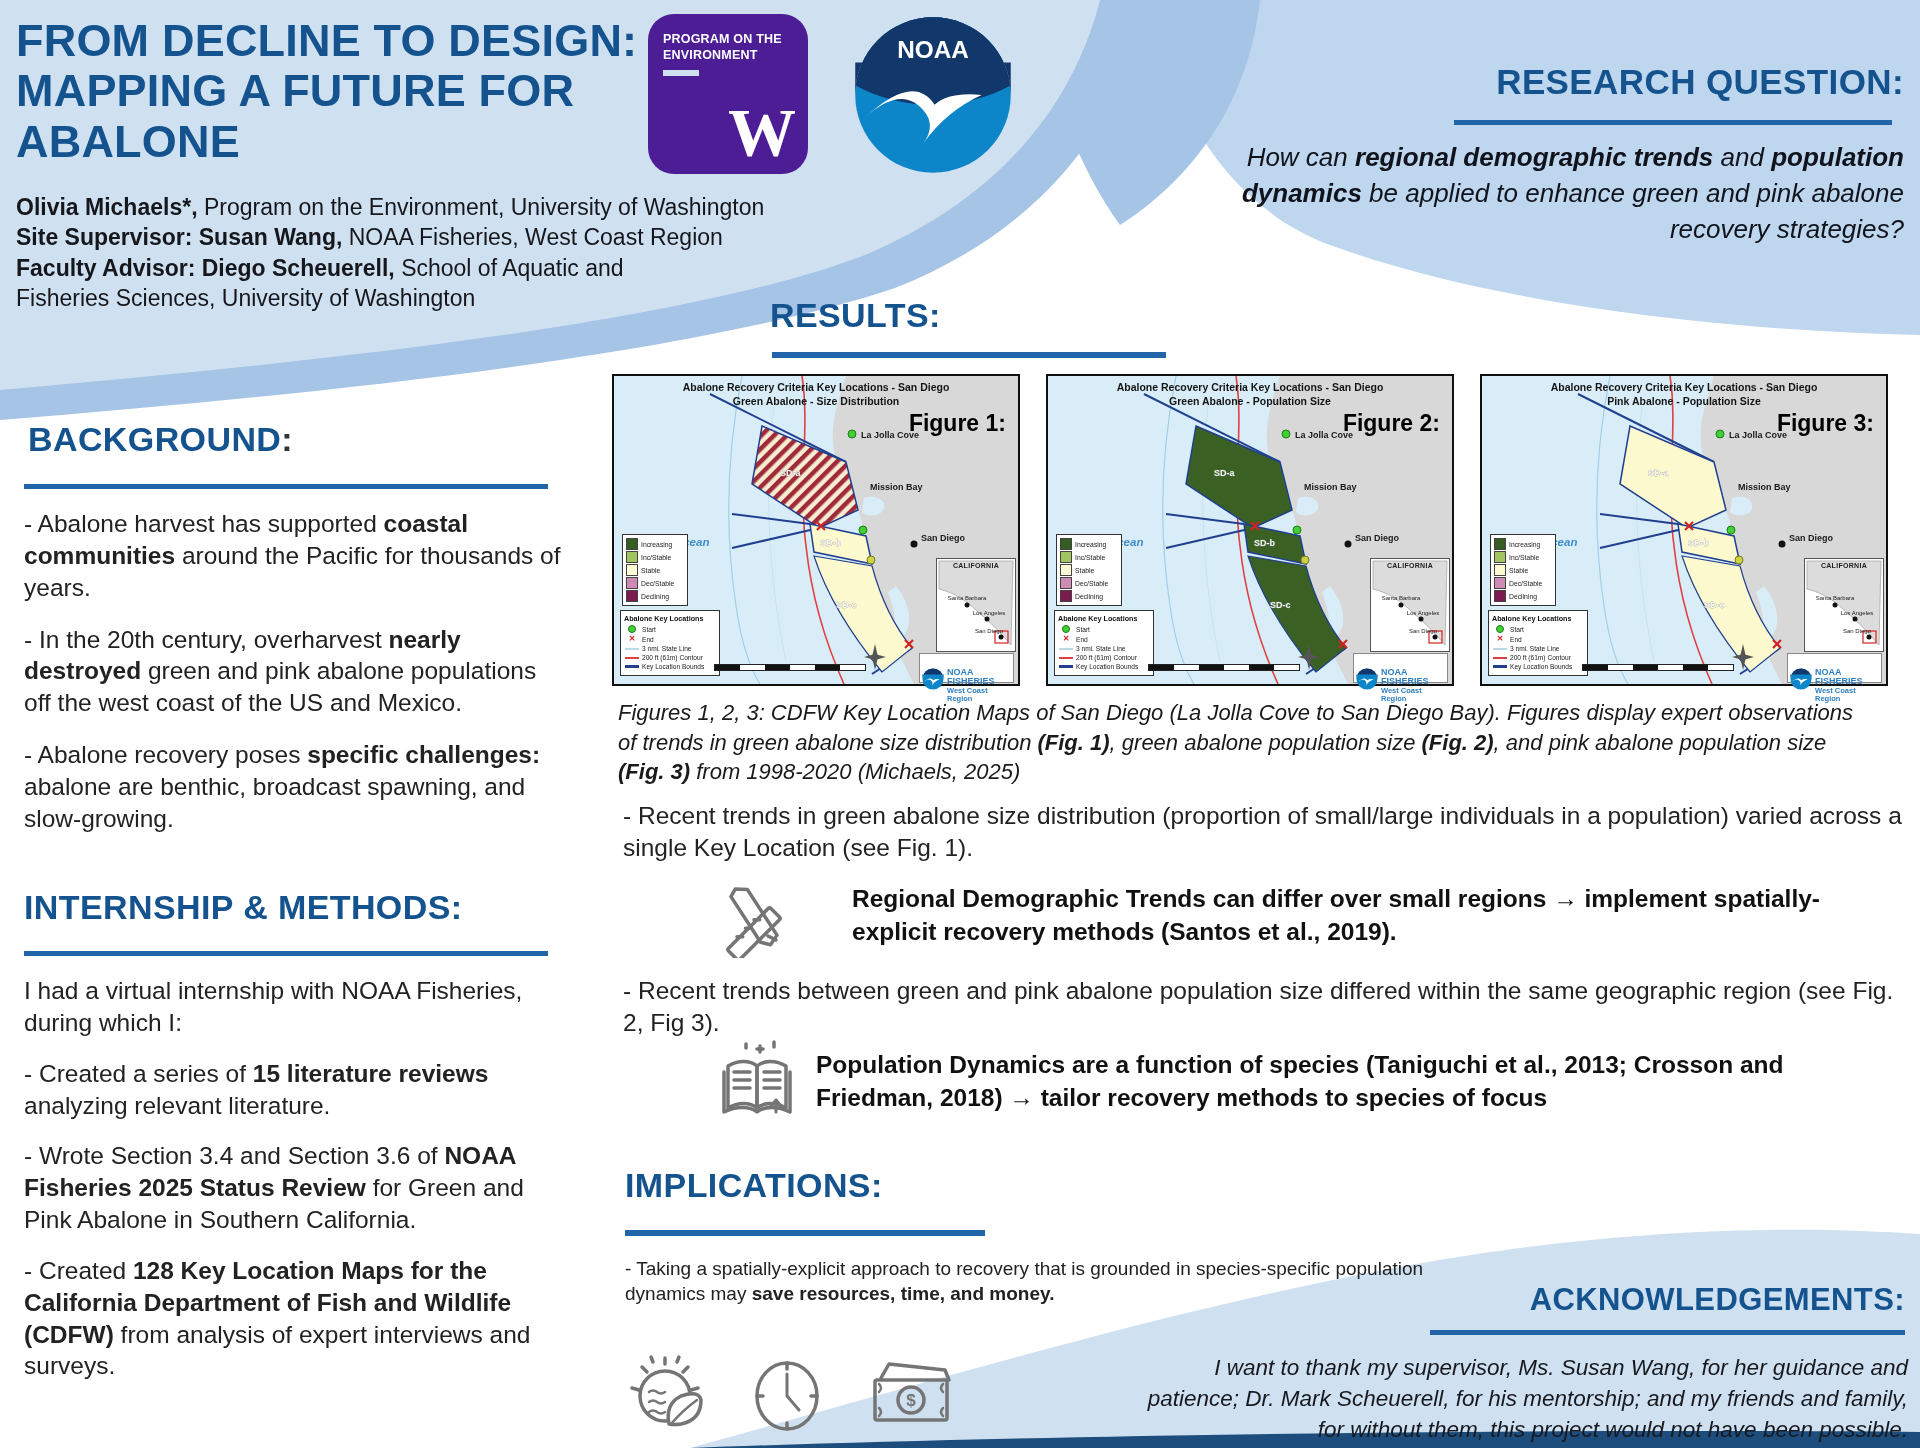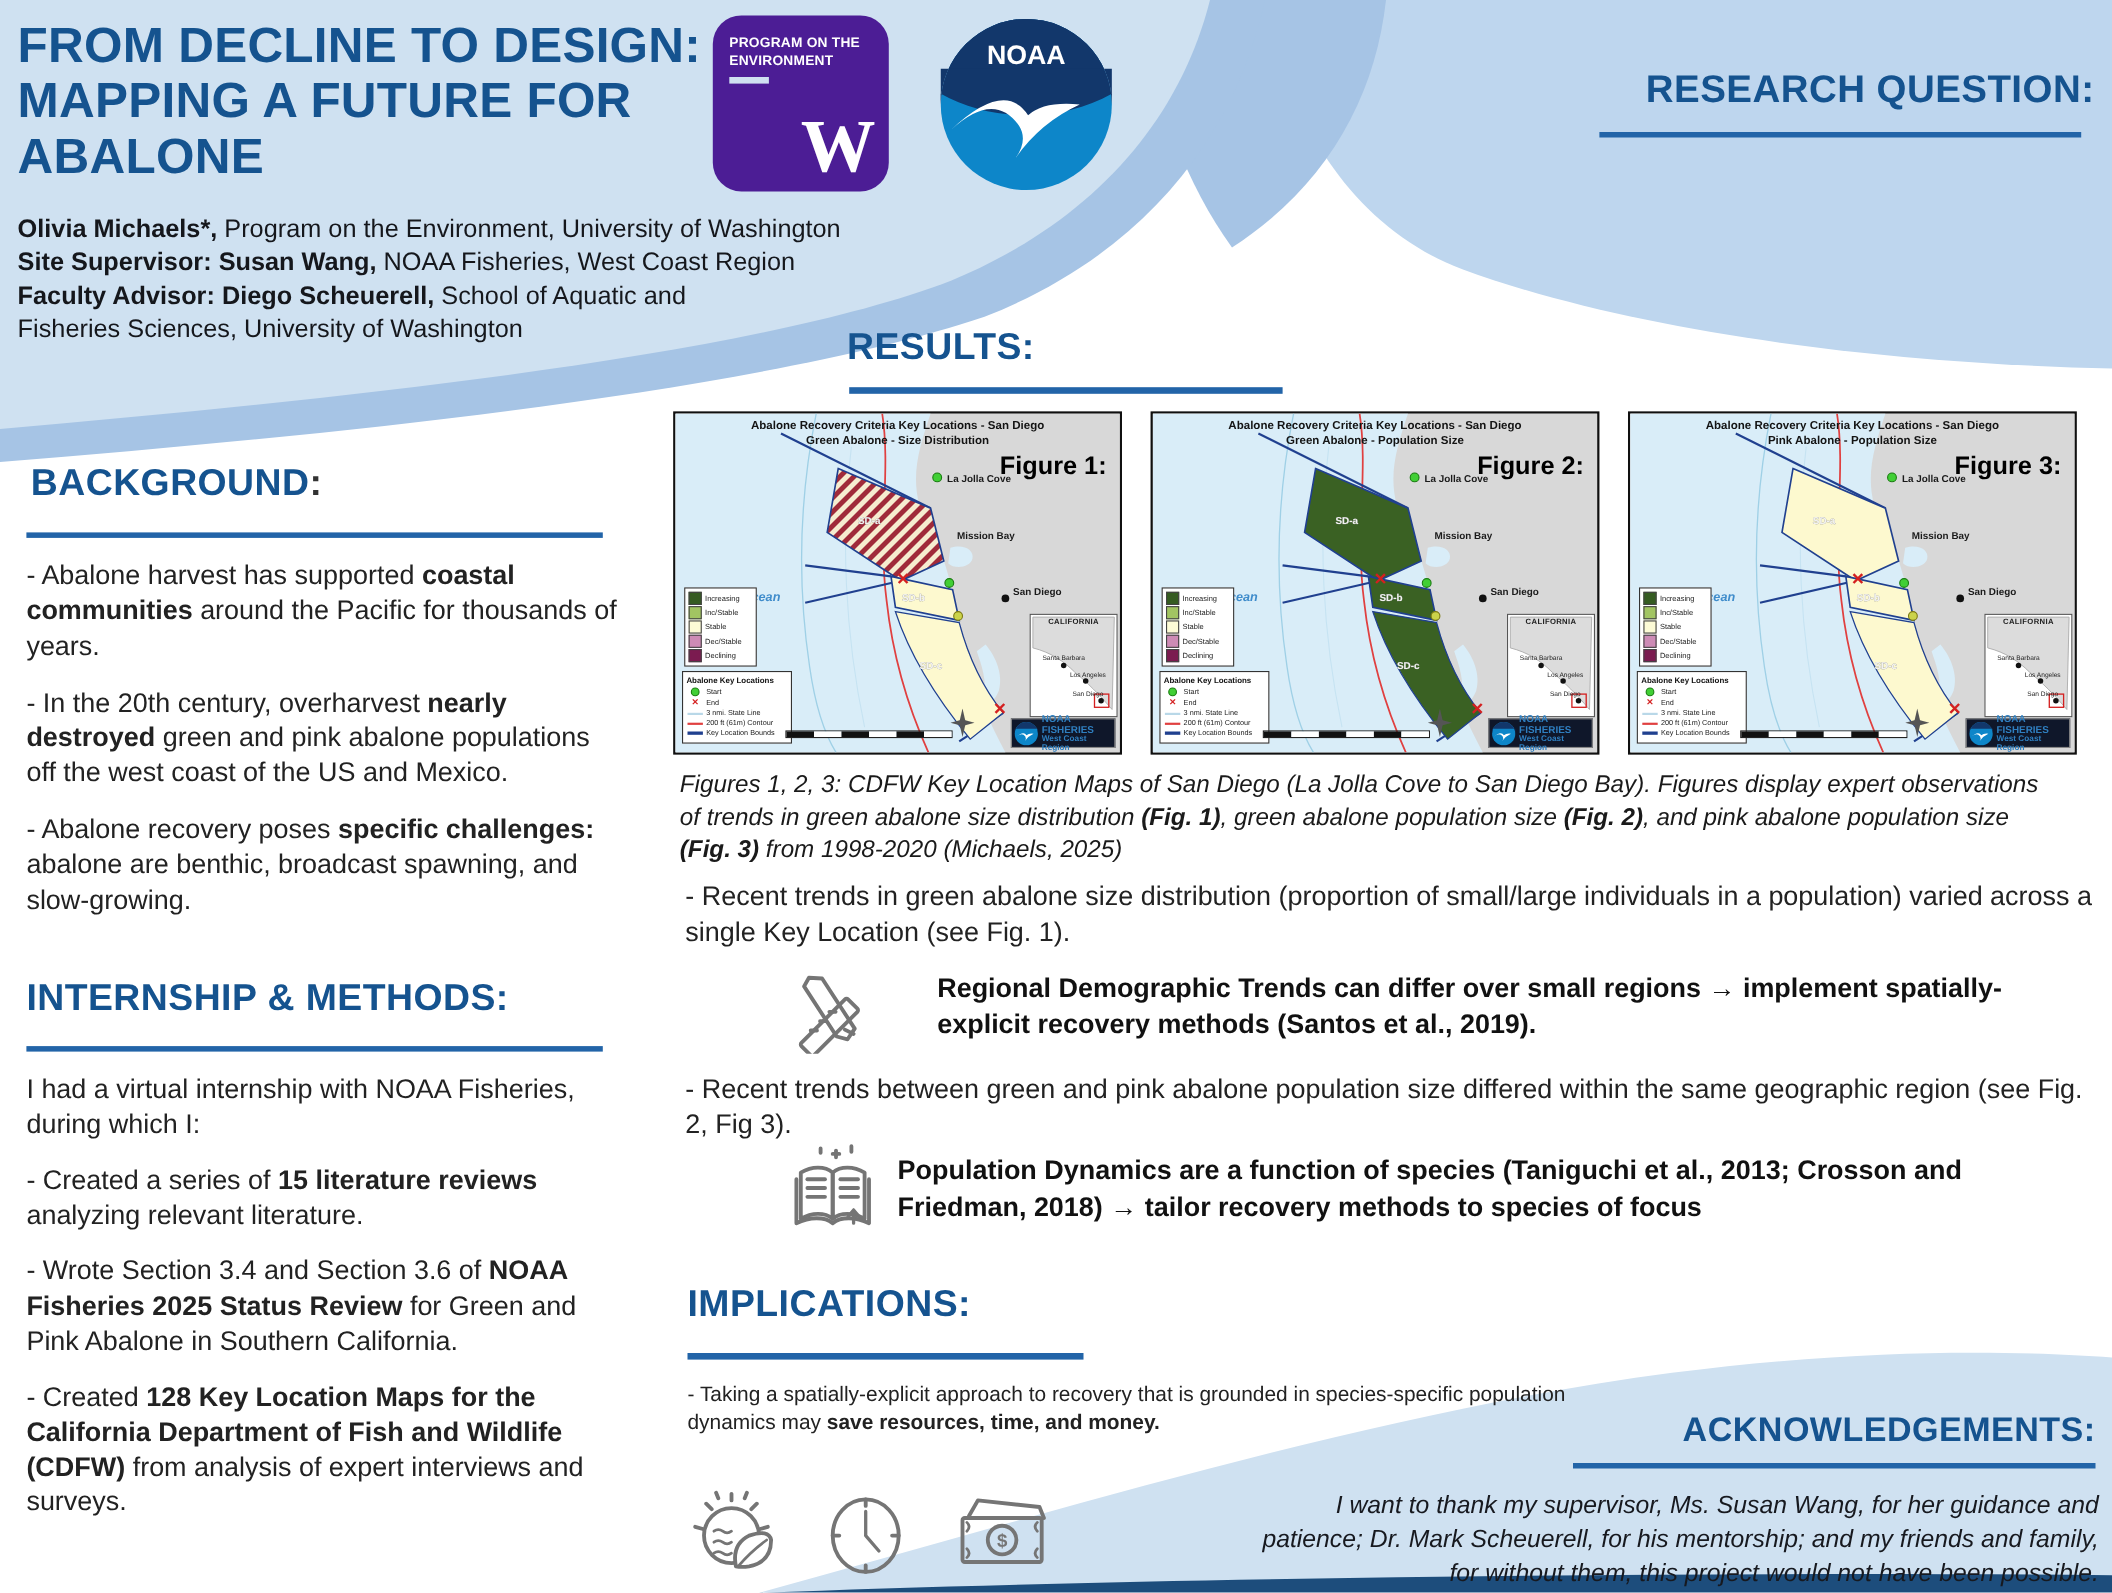--- a/index.html
+++ b/index.html
@@ -81,22 +81,22 @@
   .dot-start{width:6px;height:6px;border-radius:50%;background:#41cf35;border:1px solid #1b7d12;}
   .x-end{color:#d42020;font-size:8px;font-weight:bold;line-height:1;}
   .ln{height:2px;width:14px;}
   .m-scale{position:absolute;left:100px;top:288px;display:flex;border:1px solid #222;height:5px;}
   .m-scale i{display:block;width:25px;height:5px;}
   .m-compass{position:absolute;left:250px;top:268px;}
   .m-inset{position:absolute;left:322px;top:182px;width:78px;height:92px;background:#fff;
     border:1px solid #555;}
   .m-inset .it{position:absolute;left:0;top:3px;width:100%;text-align:center;
     font-size:7px;font-weight:600;color:#222;letter-spacing:.3px;}
-  .m-noaa{position:absolute;left:305px;top:277px;width:95px;height:27px;background:#0f172a;
-    border:1px solid #888;display:flex;align-items:center;padding:1px 2px;box-sizing:border-box;}
+  .m-noaa{position:absolute;left:305px;top:277px;width:95px;height:27px;background:#ffffff;
+    border:1px solid #888;display:flex;align-items:flex-start;padding:14px 2px;box-sizing:border-box;}
   .m-noaa .tx1{font-size:9px;font-weight:bold;color:#10386e;line-height:1.05;}
   .m-noaa .tx1 span{color:#2f7fc0;}
   .m-noaa .tx2{font-size:7.5px;font-weight:bold;color:#2f7fc0;line-height:1.05;}
   .gray-ic{stroke:#757575;fill:none;stroke-width:3.5;stroke-linecap:round;stroke-linejoin:round;}
 </style>
 </head>
 <body>
 
 <div class="poster">
 
@@ -132,20 +132,21 @@
   <svg class="abs noaa-logo" viewBox="0 0 100 100">
     <circle cx="50" cy="50" r="48" fill="#0d86c9"></circle>
     <path d="M2,50 A48,48 0 0 1 98,50 L98,44 C70,60 30,60 2,44 Z" fill="#12376b"></path>
     <path d="M2,50 A48,48 0 0 1 98,50 L98,30 L2,30 Z" fill="#12376b"></path>
     <path d="M8,64 Q32,42 46,62 Q51,70 44,80 Q58,60 80,50 Q60,48 51,56 Q38,36 8,64 Z" fill="#fff"></path>
     <text x="50" y="27" text-anchor="middle" font-size="15" font-weight="bold" fill="#fff" font-family="Liberation Sans, sans-serif" id="noaa-text">NOAA</text>
   </svg>
 
   <div class="abs rq-head h-blue">RESEARCH QUESTION:</div>
   <div class="rule rq-rule"></div>
+  <div class="abs rq-text"><span>How can </span><span class="b">regional demographic trends</span><span> and </span><span class="b">population dynamics</span><span> be applied to enhance green and pink abalone recovery strategies?</span></div>
 
   <div class="abs bg-head h-blue"><span>BACKGROUND</span><span style="color:#333">:</span></div>
   <div class="rule bg-rule"></div>
   <div class="abs bg-body" id="bg-body">
       <p><span>- Abalone harvest has supported </span><span class="b">coastal communities</span><span> around the Pacific for thousands of years.</span></p>
       <p><span>- In the 20th century, overharvest </span><span class="b">nearly destroyed</span><span> green and pink abalone populations off the west coast of the US and Mexico.</span></p>
       <p><span>- Abalone recovery poses </span><span class="b">specific challenges:</span><span> abalone are benthic, broadcast spawning, and slow-growing.</span></p>
     </div>
 
   <div class="abs im-head h-blue">INTERNSHIP &amp; METHODS:</div>

